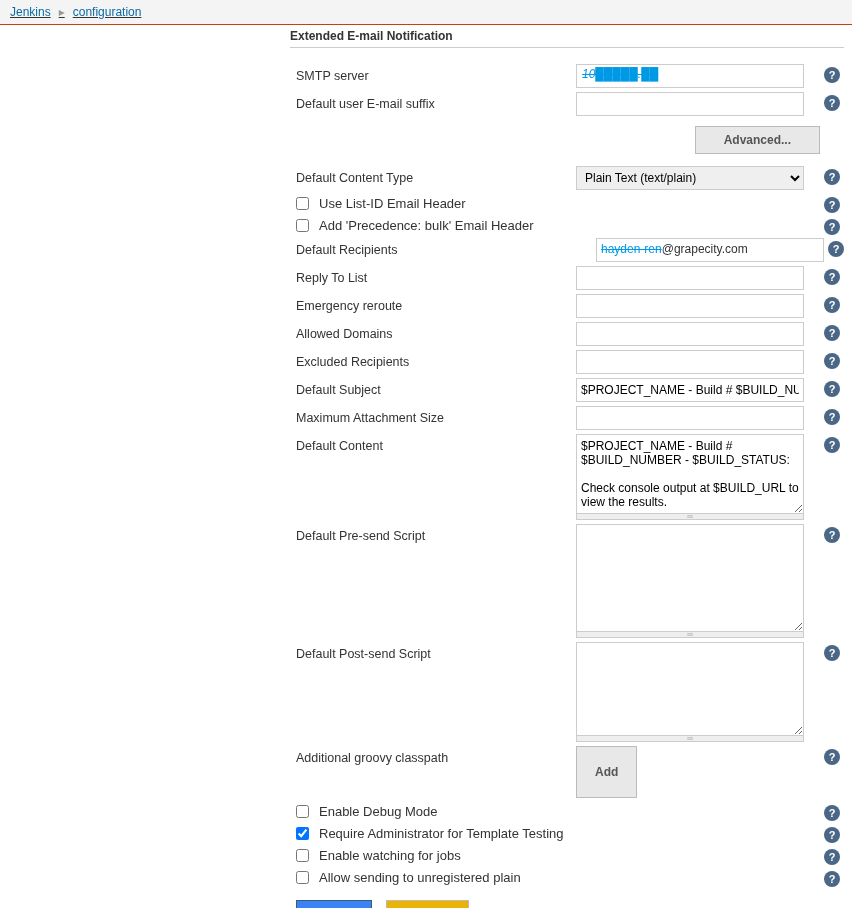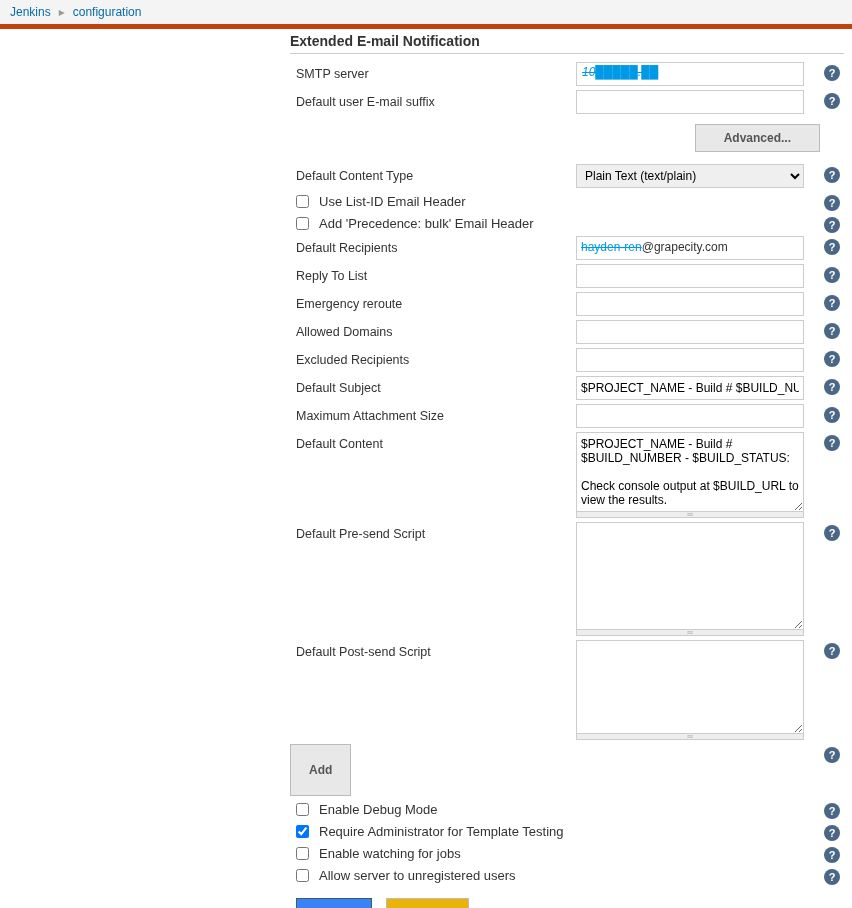--- a/index.html
+++ b/index.html
@@ -5,43 +5,44 @@
   * { box-sizing: border-box; margin: 0; padding: 0; }
   body {
     font-family: Arial, Helvetica, sans-serif;
     font-size: 13px;
     color: #333;
     background: #fff;
     width: 852px;
   }
   .breadcrumb-bar {
     background: #f4f4f4;
-    border-bottom: 5px solid #c2410c;
+    border-bottom: 1px solid #c2410c;
     padding: 5px 10px;
     font-size: 12px;
     display: flex;
     align-items: center;
     gap: 8px;
+    text-decoration: underline;
   }
   .breadcrumb-link {
     color: #0b6aa2;
     cursor: pointer;
   }
   .breadcrumb-sep { color: #999; }
   .content {
     padding-left: 290px;
     padding-right: 8px;
   }
   .section-title {
-    font-size: 14px;
+    font-size: 12px;
     font-weight: bold;
     color: #333;
     padding: 4px 0;
     border-bottom: 1px solid #ccc;
-    margin-bottom: 6px;
+    margin-bottom: 14px;
   }
   .form-section { }
   .form-row {
     display: flex;
     align-items: flex-start;
     padding: 2px 0;
     min-height: 28px;
   }
   .label-col {
     flex: 0 0 286px;
@@ -227,21 +228,21 @@
         <span>Add 'Precedence: bulk' Email Header</span>
       </div>
       <div class="help-col">
           <div class="help-icon">?</div>
         </div>
     </div>
 
     <div class="form-row">
       <div class="label-col">Default Recipients</div>
       <div class="input-col">
-        <div style="position:relative; width:228px;">
+        <div style="position:relative; width:228px;margin-left:20px;">
           <input type="text" style="padding-left: 4px;">
           <span style="position:absolute; left:5px; top:4px; pointer-events:none; font-size:12px;"><span style="color:#0099e5;"><s>hayden-ren</s></span><span>@grapecity.com</span></span>
         </div>
       </div>
       <div class="help-col">
           <div class="help-icon">?</div>
         </div>
     </div>
 
     <div class="form-row">
@@ -339,20 +340,21 @@
           <textarea rows="6" style=""></textarea>
           <div class="resize-handle"></div>
         </div>
       </div>
       <div class="help-col">
           <div class="help-icon">?</div>
         </div>
     </div>
 
     <div class="form-row">
+      <div class="label-col">Additional groovy classpath</div>
       <div class="input-col">
         <button class="btn-add">Add</button>
       </div>
       <div class="help-col">
           <div class="help-icon">?</div>
         </div>
     </div>
 
     <div class="checkbox-row-with-help">
       <div class="cb-main">
@@ -380,21 +382,21 @@
         <span>Enable watching for jobs</span>
       </div>
       <div class="help-col">
           <div class="help-icon">?</div>
         </div>
     </div>
 
     <div class="checkbox-row-with-help">
       <div class="cb-main">
         <input type="checkbox" style="">
-        <span>Allow server to unregistered users</span>
+        <span>Allow sending to unregistered plain</span>
       </div>
       <div class="help-col">
           <div class="help-icon">?</div>
         </div>
     </div>
 
     <div class="button-bar">
       <button class="btn-save">Save</button>
       <button class="btn-apply">Apply</button>
     </div>

